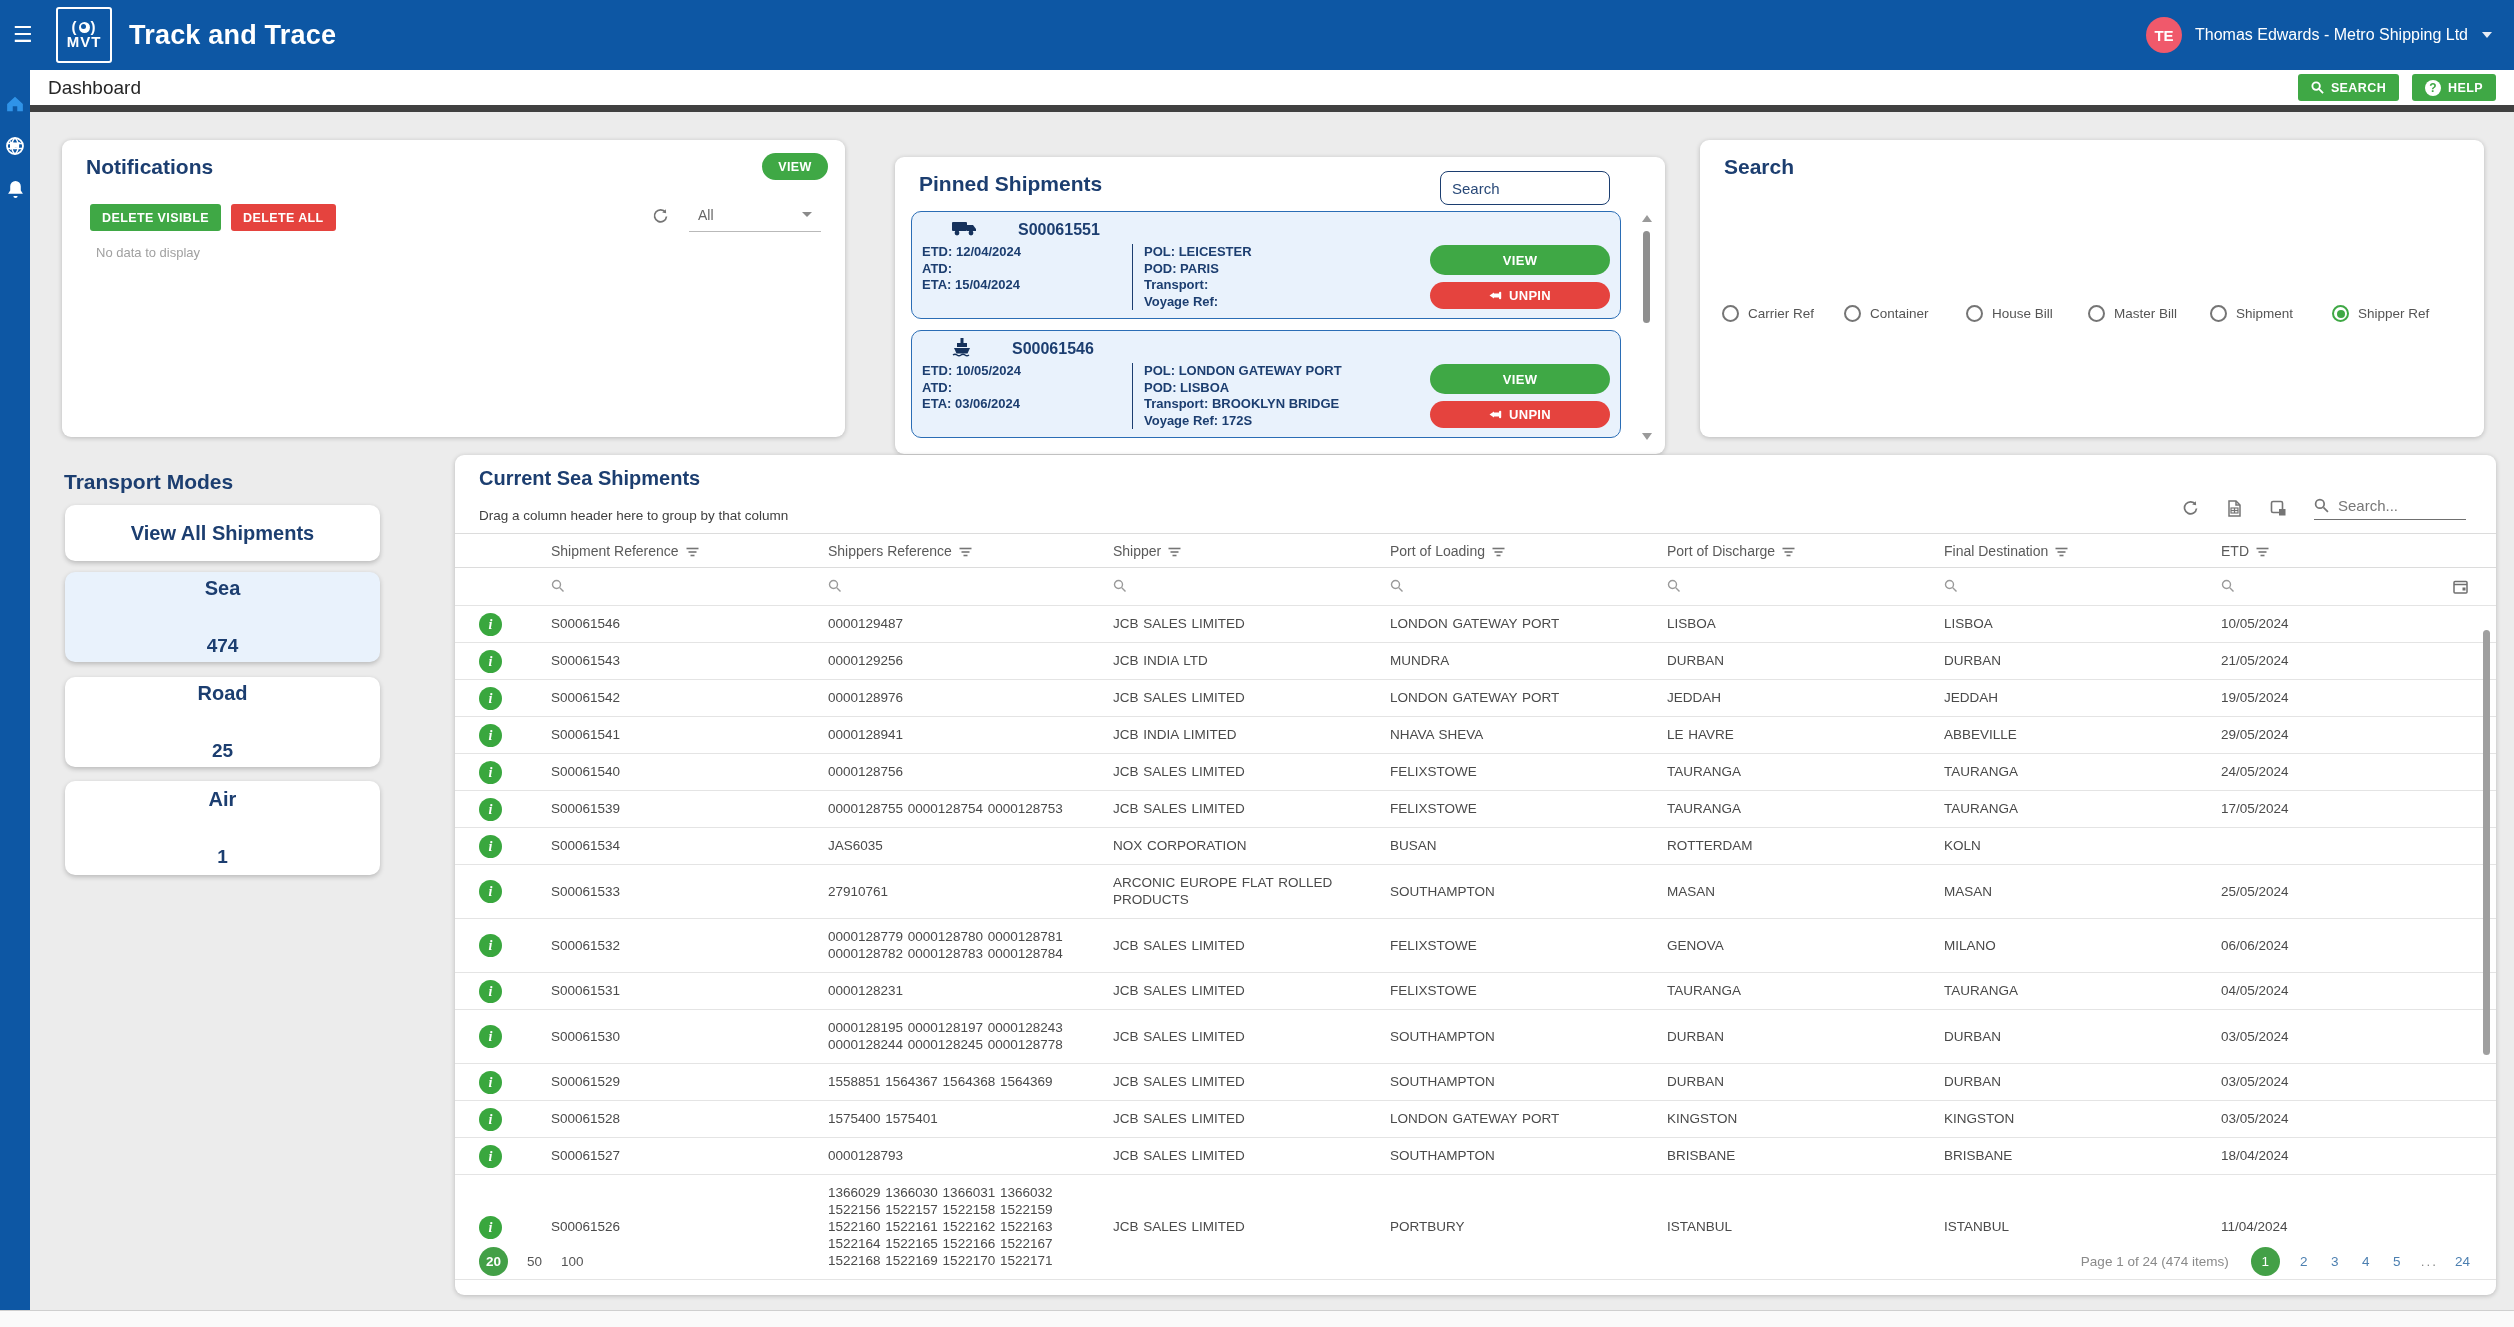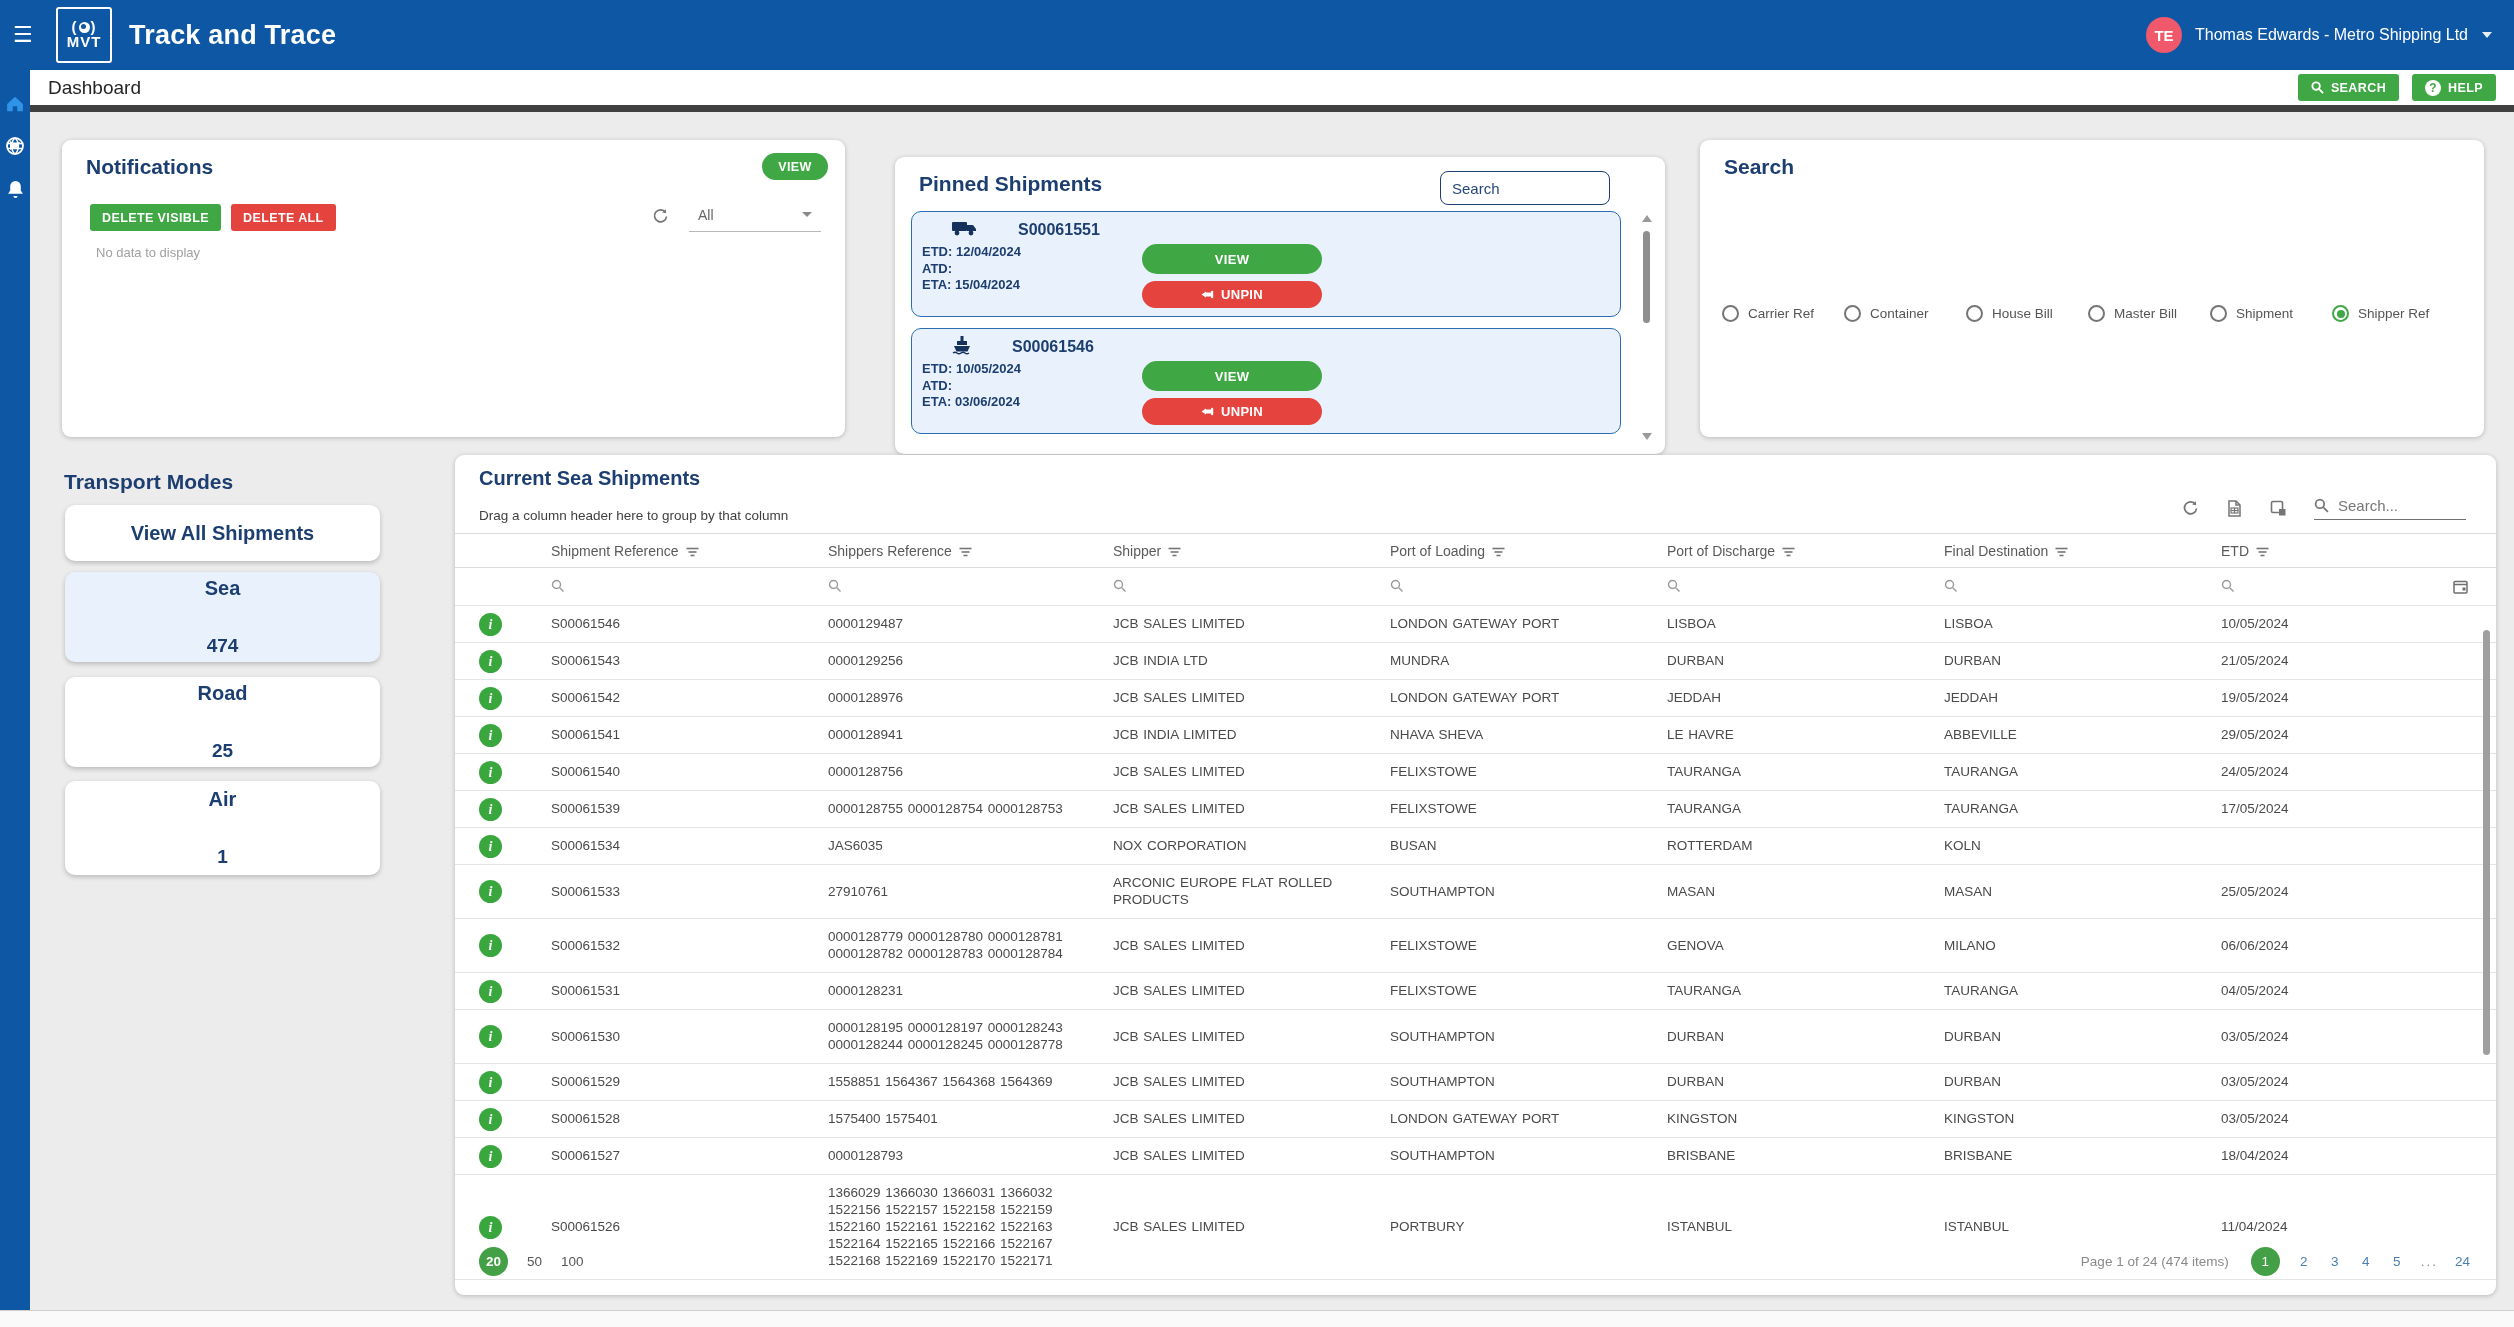--- a/index.html
+++ b/index.html
@@ -216,20 +216,26 @@
           </span>
 
           <span class="pin-id">S00061551</span>
         </div>
         <div class="pin-body">
           <div class="pin-col1">
             <div class="pin-line">ETD: 12/04/2024</div>
             <div class="pin-line">ATD:</div>
             <div class="pin-line">ETA: 15/04/2024</div>
           </div>
+          <div class="pin-col2">
+            <div class="pin-line">POL: LEICESTER</div>
+            <div class="pin-line">POD: PARIS</div>
+            <div class="pin-line">Transport:</div>
+            <div class="pin-line">Voyage Ref:</div>
+          </div>
           <div class="pin-actions">
             <div class="pin-view">VIEW</div>
             <div class="pin-unpin">
               <svg width="13" height="13" viewBox="0 0 13 13">
                 <path d="M0.5 6.5 L5 3.5 V9.5 Z" fill="#fff"></path>
                 <rect x="4.5" y="4.5" width="5.5" height="4" fill="#fff"></rect>
                 <rect x="10" y="2.8" width="2.2" height="7.4" rx="1" fill="#fff"></rect>
               </svg>
               <span>UNPIN</span>
             </div>
@@ -248,20 +254,26 @@
               <path d="M1 18 q2 -1.6 4 0 q2 1.6 4 0 q2 -1.6 4 0 q2 1.6 4 0" fill="none" stroke="#16325c" stroke-width="1.4"></path>
             </svg>
           </span>
           <span class="pin-id">S00061546</span>
         </div>
         <div class="pin-body">
           <div class="pin-col1">
             <div class="pin-line">ETD: 10/05/2024</div>
             <div class="pin-line">ATD:</div>
             <div class="pin-line">ETA: 03/06/2024</div>
+          </div>
+          <div class="pin-col2">
+            <div class="pin-line">POL: LONDON GATEWAY PORT</div>
+            <div class="pin-line">POD: LISBOA</div>
+            <div class="pin-line">Transport: BROOKLYN BRIDGE</div>
+            <div class="pin-line">Voyage Ref: 172S</div>
           </div>
           <div class="pin-actions">
             <div class="pin-view">VIEW</div>
             <div class="pin-unpin">
               <svg width="13" height="13" viewBox="0 0 13 13">
                 <path d="M0.5 6.5 L5 3.5 V9.5 Z" fill="#fff"></path>
                 <rect x="4.5" y="4.5" width="5.5" height="4" fill="#fff"></rect>
                 <rect x="10" y="2.8" width="2.2" height="7.4" rx="1" fill="#fff"></rect>
               </svg>
               <span>UNPIN</span>

